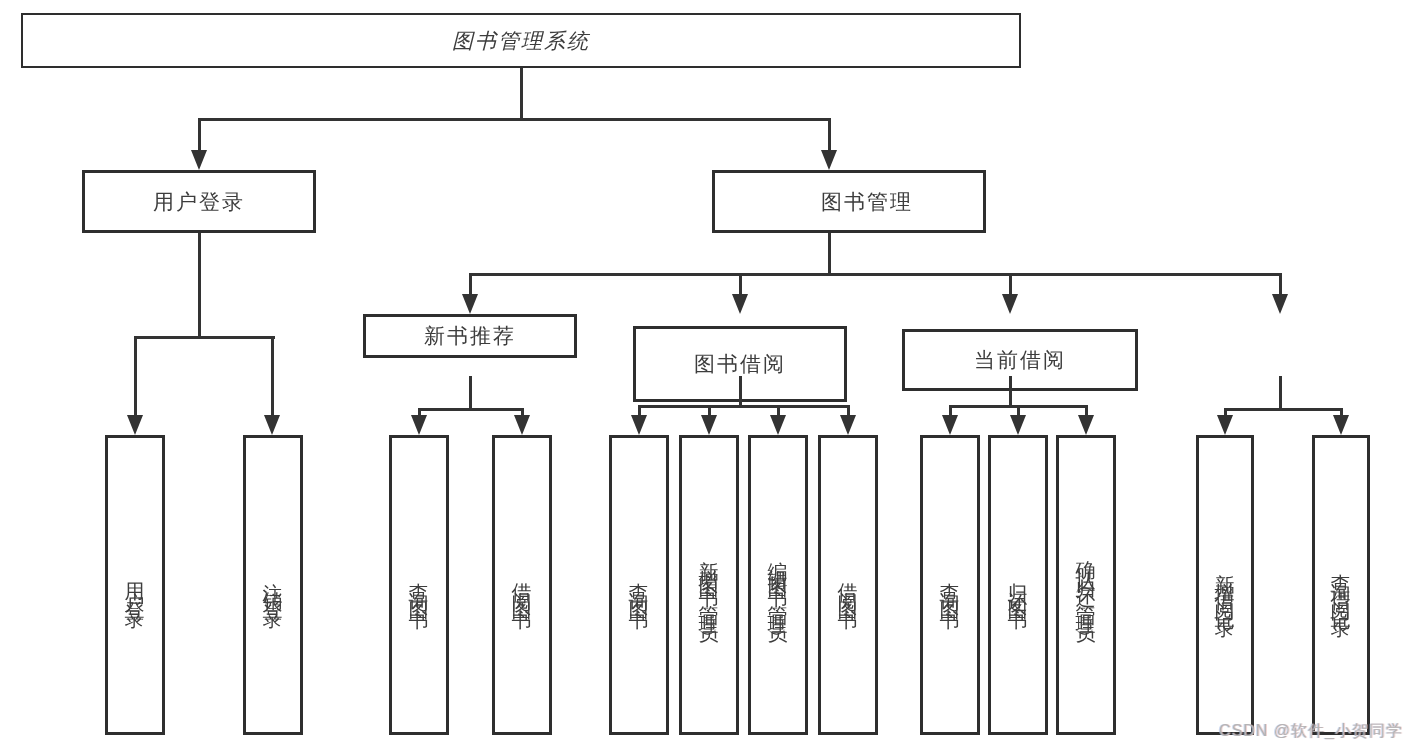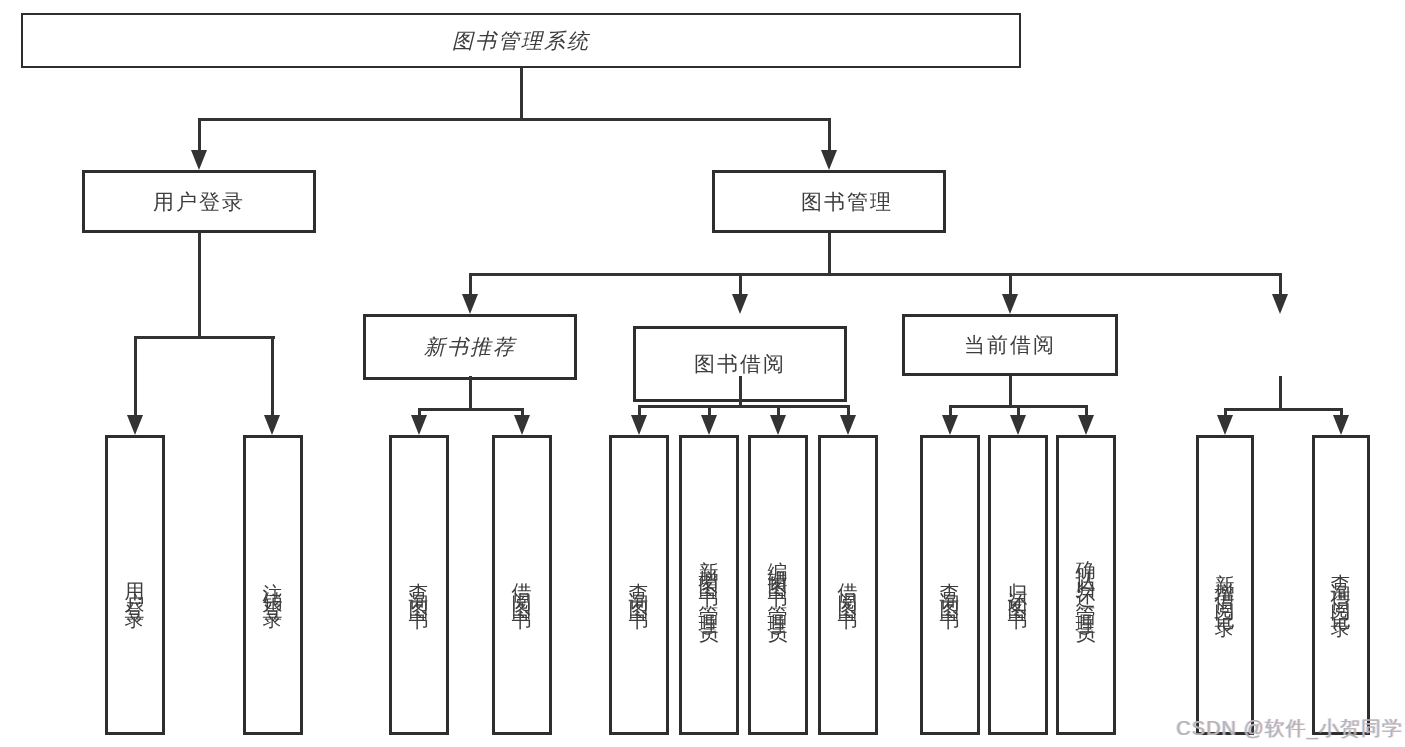--- a/index.html
+++ b/index.html
@@ -39,21 +39,21 @@
     position: absolute;
     width: 0; height: 0;
     border-left: 8px solid transparent;
     border-right: 8px solid transparent;
     border-top: 20px solid #333333;
   }
   .watermark {
     position: absolute;
     right: 2px;
     bottom: 5px;
-    font-size: 20px;
+    font-size: 16px;
     color: #b4b4b4;
     letter-spacing: 1px;
     z-index: 6;
     white-space: nowrap;
     text-shadow: 1px 0 0 rgba(230,180,180,0.55), -1px 0 0 rgba(170,190,230,0.55);
   }
 </style>
 </head>
 <body>
 
@@ -66,21 +66,21 @@
   <div class="line" style="left:519.5px; top:68px; width:3px; height:50px;"></div>
   <div class="line" style="left:197.5px; top:118px; width:633px; height:3px;"></div>
   <div class="line" style="left:197.5px; top:118px; width:3px; height:34px;"></div>
   <div class="arrow" style="left:191px; top:150px;"></div>
   <div class="line" style="left:827.5px; top:118px; width:3px; height:34px;"></div>
   <div class="arrow" style="left:821px; top:150px;"></div>
 
   <div class="box h-box" style="left:82px; top:170px; width:234px; height:63px;">
     <span>用户登录</span>
   </div>
-  <div class="box h-box" style="left:712px; top:170px; width:234px; height:63px;padding-left:36px;">
+  <div class="box h-box" style="left:712px; top:170px; width:274px; height:63px;padding-left:36px;">
     <span>图书管理</span>
   </div>
 
   <div class="line" style="left:197.5px; top:233px; width:3px; height:103px;"></div>
   <div class="line" style="left:133.5px; top:336px; width:141px; height:3px;"></div>
   <div class="line" style="left:133.5px; top:336px; width:3px; height:82px;"></div>
   <div class="arrow" style="left:127px; top:415px;"></div>
   <div class="line" style="left:270.5px; top:336px; width:3px; height:82px;"></div>
   <div class="arrow" style="left:264px; top:415px;"></div>
 
@@ -88,27 +88,27 @@
   <div class="line" style="left:468.5px; top:273px; width:813px; height:3px;"></div>
   <div class="line" style="left:468.5px; top:273px; width:3px; height:24px;"></div>
   <div class="arrow" style="left:462px; top:294px;"></div>
   <div class="line" style="left:738.5px; top:273px; width:3px; height:24px;"></div>
   <div class="arrow" style="left:732px; top:294px;"></div>
   <div class="line" style="left:1008.5px; top:273px; width:3px; height:24px;"></div>
   <div class="arrow" style="left:1002px; top:294px;"></div>
   <div class="line" style="left:1278.5px; top:273px; width:3px; height:24px;"></div>
   <div class="arrow" style="left:1272px; top:294px;"></div>
 
-  <div class="box h-box" style="left:363px; top:314px; width:214px; height:66px;font-style:italic;">
+  <div class="box h-box" style="left:363px; top:314px; width:214px; height:44px;">
     <span>新书推荐</span>
   </div>
   <div class="box h-box" style="left:633px; top:326px; width:214px; height:76px;">
     <span>图书借阅</span>
   </div>
-  <div class="box h-box" style="left:902px; top:314px; width:216px; height:62px;">
+  <div class="box h-box" style="left:902px; top:329px; width:236px; height:62px;">
     <span>当前借阅</span>
   </div>
 
   <div class="line" style="left:468.5px; top:376px; width:3px; height:32px;"></div>
   <div class="line" style="left:417.5px; top:408px; width:106px; height:3px;"></div>
   <div class="line" style="left:417.5px; top:408px; width:3px; height:10px;"></div>
   <div class="arrow" style="left:411px; top:415px;"></div>
   <div class="line" style="left:520.5px; top:408px; width:3px; height:10px;"></div>
   <div class="arrow" style="left:514px; top:415px;"></div>
 

